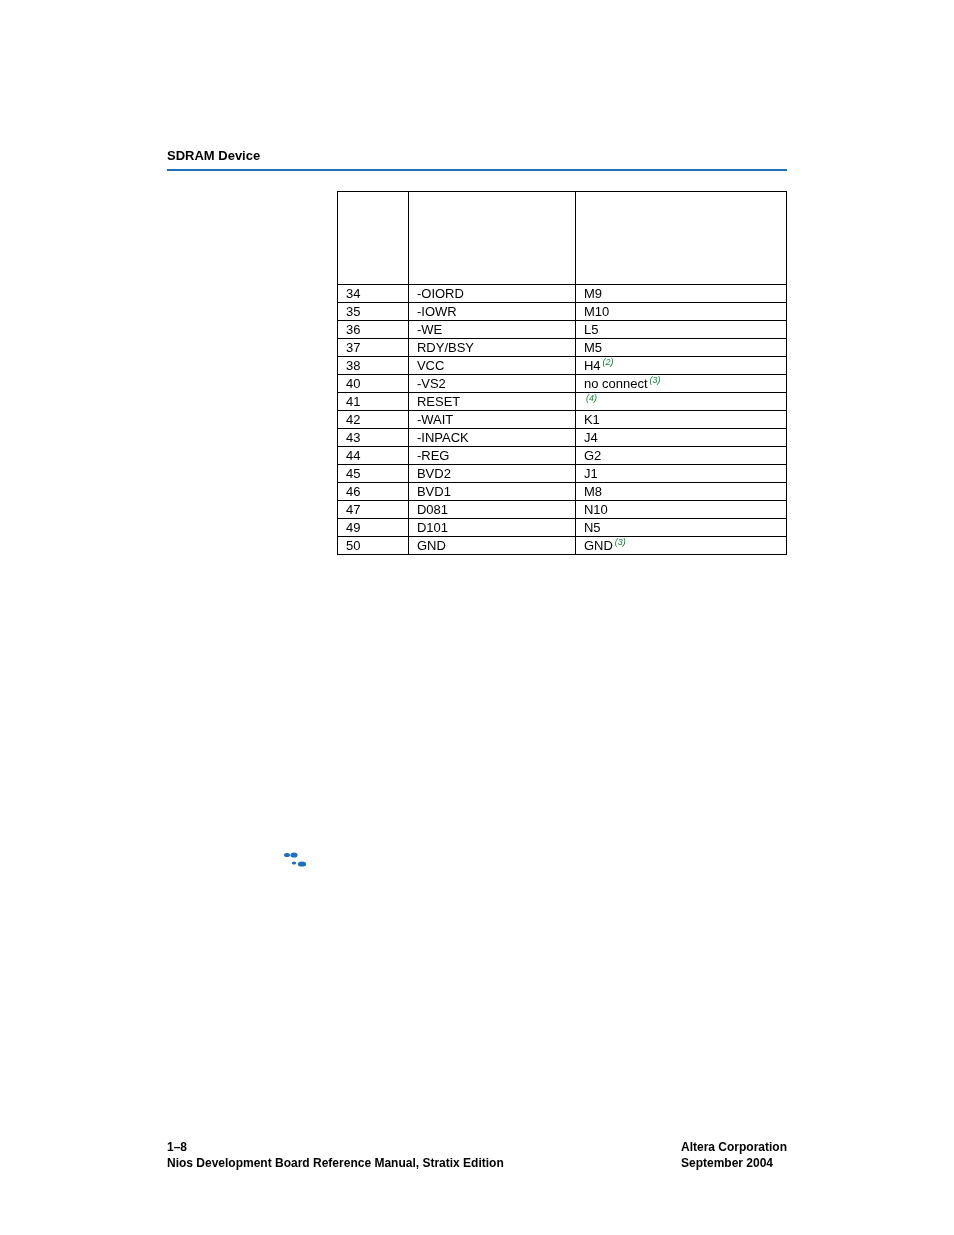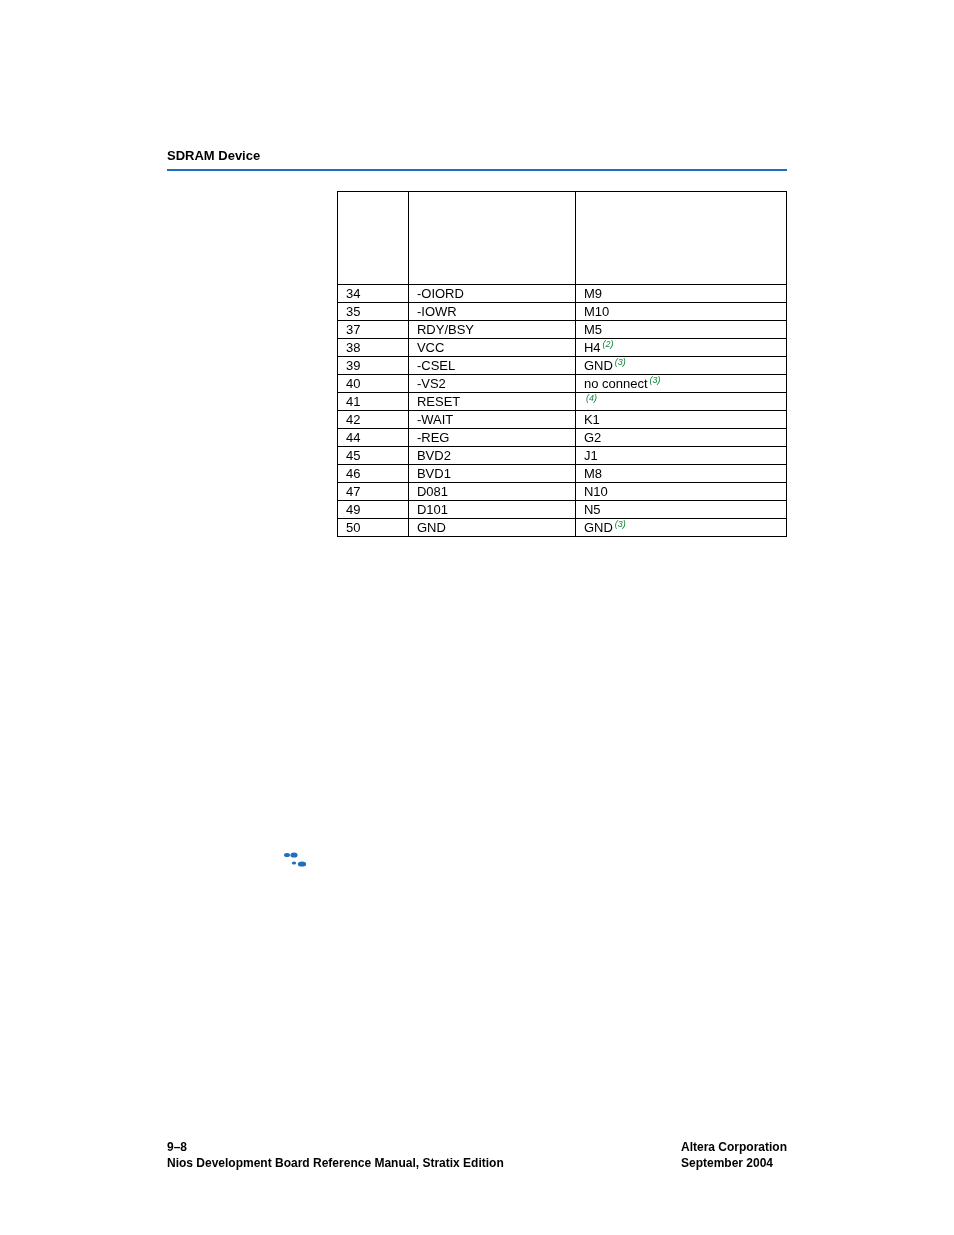--- a/index.html
+++ b/index.html
@@ -111,48 +111,53 @@
             <td>34</td>
             <td>-OIORD</td>
             <td><span>M9</span></td>
           </tr>
           <tr>
             <td>35</td>
             <td>-IOWR</td>
             <td><span>M10</span></td>
           </tr>
           <tr>
+            <td>36</td>
+            <td>-WE</td>
+            <td><span>L5</span></td>
+          </tr>
+          <tr>
             <td>37</td>
             <td>RDY/BSY</td>
             <td><span>M5</span></td>
           </tr>
           <tr>
             <td>38</td>
             <td>VCC</td>
             <td><span>H4</span><span class="sup">(2)</span></td>
           </tr>
           <tr>
-            <td>39</td>
-            <td>-CSEL</td>
-            <td><span>GND</span><span class="sup">(3)</span></td>
-          </tr>
-          <tr>
             <td>40</td>
             <td>-VS2</td>
             <td><span>no connect</span><span class="sup">(3)</span></td>
           </tr>
           <tr>
             <td>41</td>
             <td>RESET</td>
             <td><span></span><span class="sup">(4)</span></td>
           </tr>
           <tr>
             <td>42</td>
             <td>-WAIT</td>
             <td><span>K1</span></td>
+          </tr>
+          <tr>
+            <td>43</td>
+            <td>-INPACK</td>
+            <td><span>J4</span></td>
           </tr>
           <tr>
             <td>44</td>
             <td>-REG</td>
             <td><span>G2</span></td>
           </tr>
           <tr>
             <td>45</td>
             <td>BVD2</td>
             <td><span>J1</span></td>
@@ -183,21 +188,21 @@
 
   <svg class="ref-icon" viewBox="0 0 30 20">
     <ellipse cx="7" cy="5" rx="3" ry="2" fill="#1f6fc0"></ellipse>
     <ellipse cx="14" cy="5" rx="3.6" ry="2.6" fill="#1f6fc0"></ellipse>
     <ellipse cx="14" cy="13" rx="2.2" ry="1.6" fill="#1f6fc0"></ellipse>
     <ellipse cx="22" cy="14" rx="4.2" ry="2.6" fill="#1f6fc0"></ellipse>
   </svg>
 
   <div class="footer">
     <div class="left">
-      <span class="pgnum">9–8</span>
+      <span class="pgnum">1–8</span>
       <span class="manual">Nios Development Board Reference Manual, Stratix Edition</span>
     </div>
     <div class="right">
       <span class="corp">Altera Corporation</span>
       <span class="date">September 2004</span>
     </div>
   </div>
 
 </div>
 

